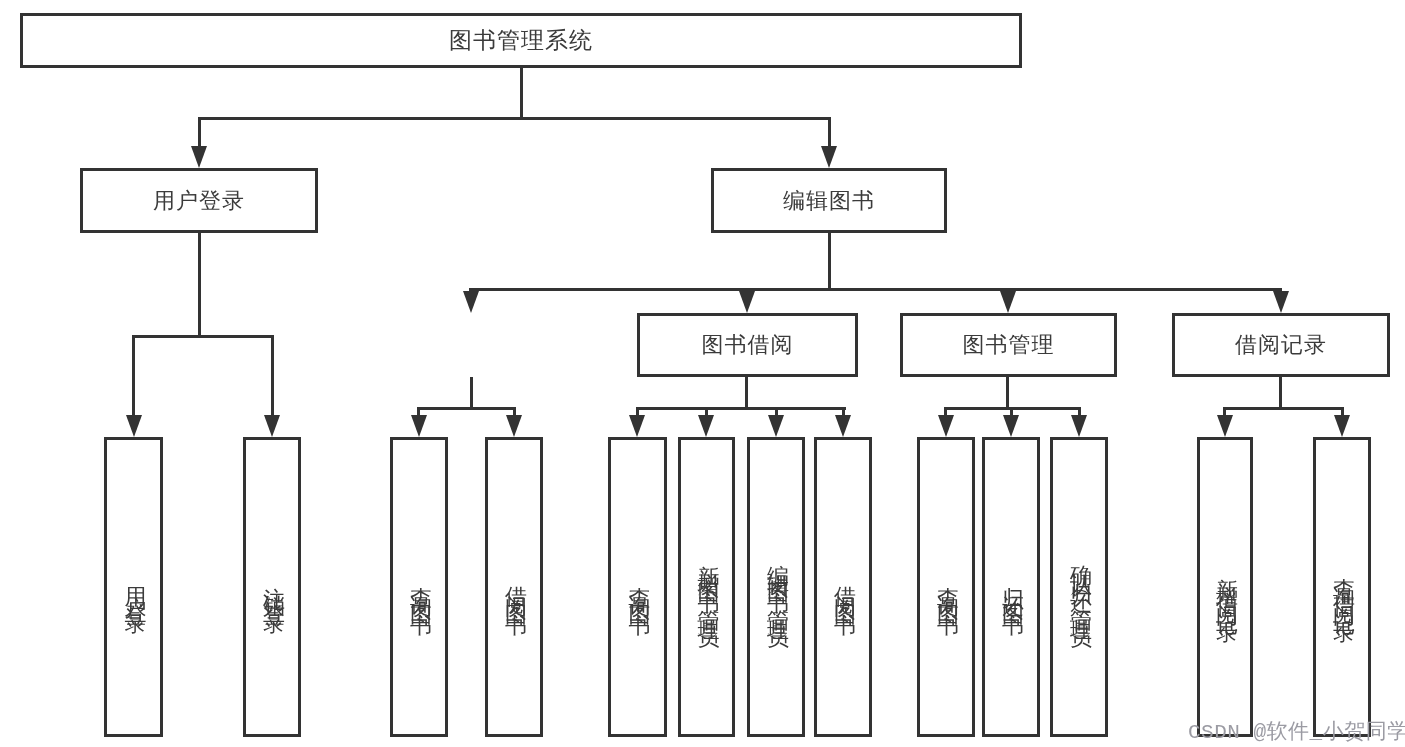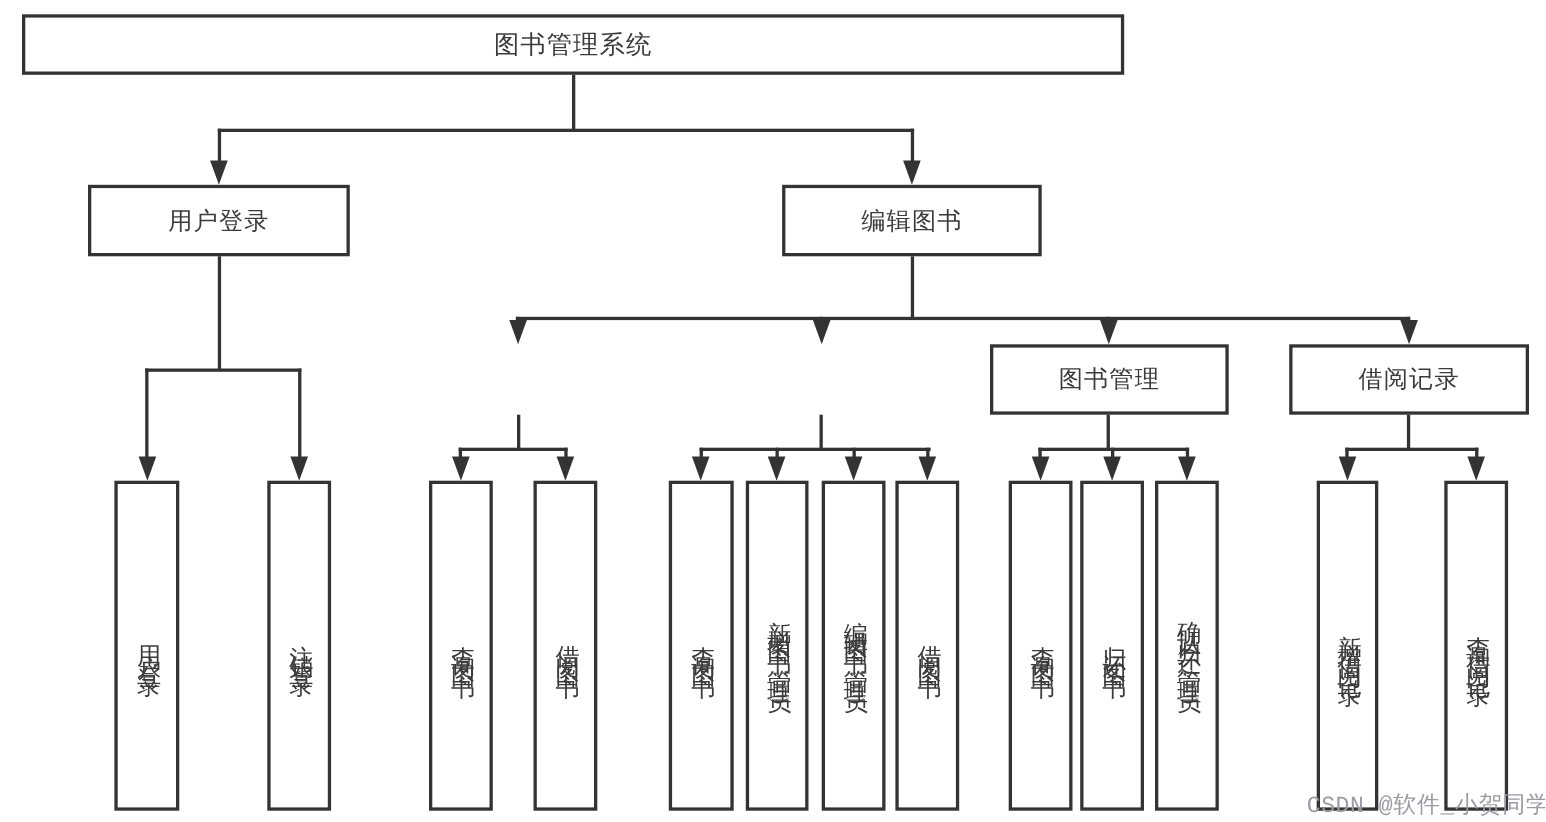--- a/index.html
+++ b/index.html
@@ -66,20 +66,23 @@
   <div class="hline" style="left:469px;top:288px;width:813px;"></div>
   <div class="vline" style="left:469px;top:288px;height:8px;"></div>
   <div class="arrow" style="left:463px;top:291px;"></div>
   <div class="vline" style="left:745px;top:288px;height:8px;"></div>
   <div class="arrow" style="left:739px;top:291px;"></div>
   <div class="vline" style="left:1006px;top:288px;height:8px;"></div>
   <div class="arrow" style="left:1000px;top:291px;"></div>
   <div class="vline" style="left:1279px;top:288px;height:8px;"></div>
   <div class="arrow" style="left:1273px;top:291px;"></div>
 
+  <div class="box" style="left:637px;top:313px;width:221px;height:64px;">
+    <span class="hlabel">图书借阅</span>
+  </div>
   <div class="box" style="left:900px;top:313px;width:217px;height:64px;">
     <span class="hlabel">图书管理</span>
   </div>
   <div class="box" style="left:1172px;top:313px;width:218px;height:64px;">
     <span class="hlabel">借阅记录</span>
   </div>
 
   <div class="vline" style="left:470px;top:377px;height:33px;"></div>
   <div class="hline" style="left:417px;top:407px;width:99px;"></div>
   <div class="vline" style="left:417px;top:407px;height:10px;"></div>

